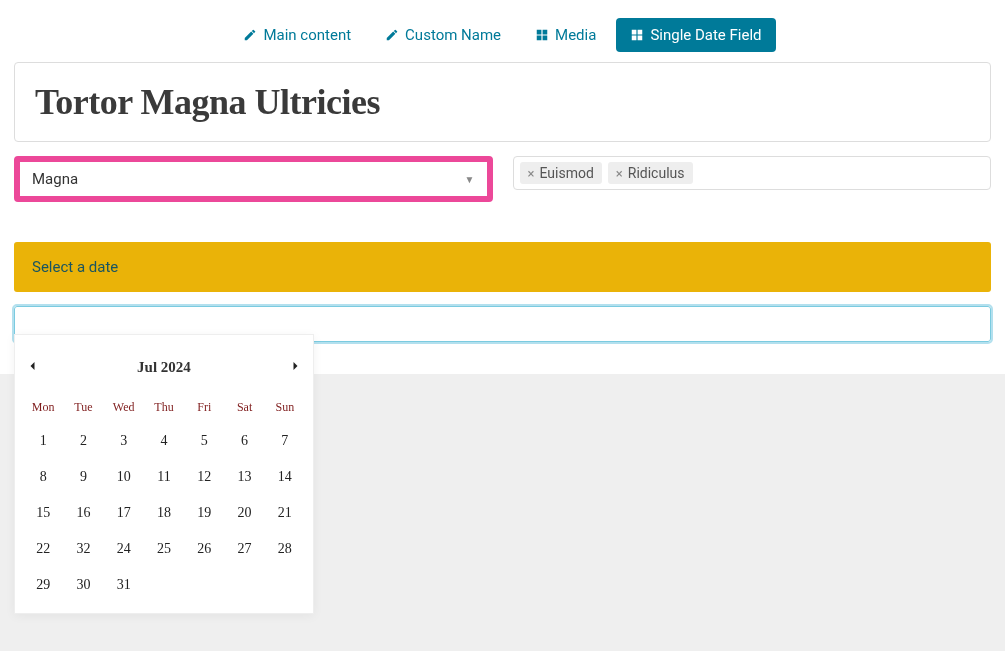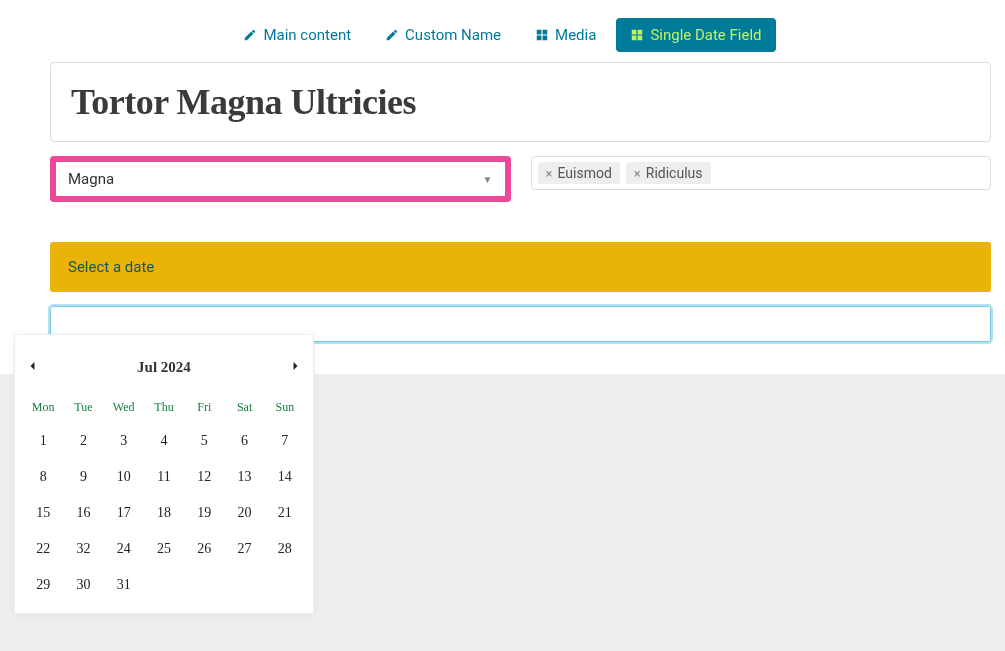--- a/index.html
+++ b/index.html
@@ -26,26 +26,25 @@
       align-items: center;
       gap: 6px;
       padding: 8px 14px;
       color: #007a99;
       font-size: 15px;
       cursor: pointer;
       border-radius: 4px;
     }
     .tab.active {
       background: #007a99;
-      color: #bef264;
+      color: #ffffff;
     }
     .icon { display: inline-flex; }
     .content-area {
       padding: 0 14px;
-      margin-left: 36px;
     }
     .title-box {
       border: 1px solid #ddd;
       border-radius: 4px;
       padding: 18px 20px;
       margin-bottom: 14px;
     }
     .title-box h1 {
       font-family: "Georgia", "Times New Roman", serif;
       font-weight: 700;
@@ -152,21 +151,21 @@
       font-size: 15px;
     }
     .cal-grid {
       display: grid;
       grid-template-columns: repeat(7, 1fr);
       padding: 4px 8px;
     }
     .cal-dow {
       text-align: center;
       font-size: 12px;
-      color: #15803d;
+      color: #7f1d1d;
       font-weight: 400;
       padding: 12px 0 8px;
     }
     .cal-day {
       text-align: center;
       padding: 10px 0;
       font-size: 14px;
       color: #222;
       cursor: pointer;
     }

